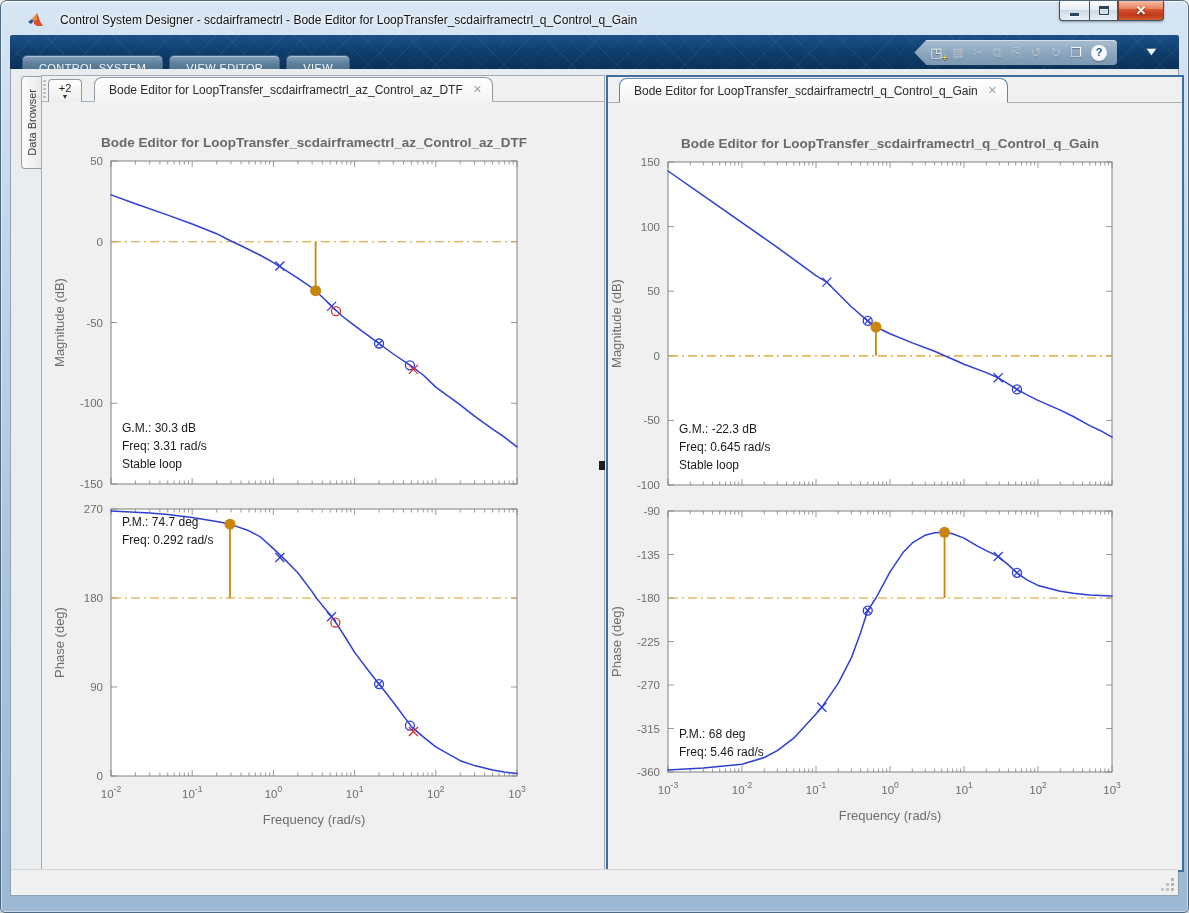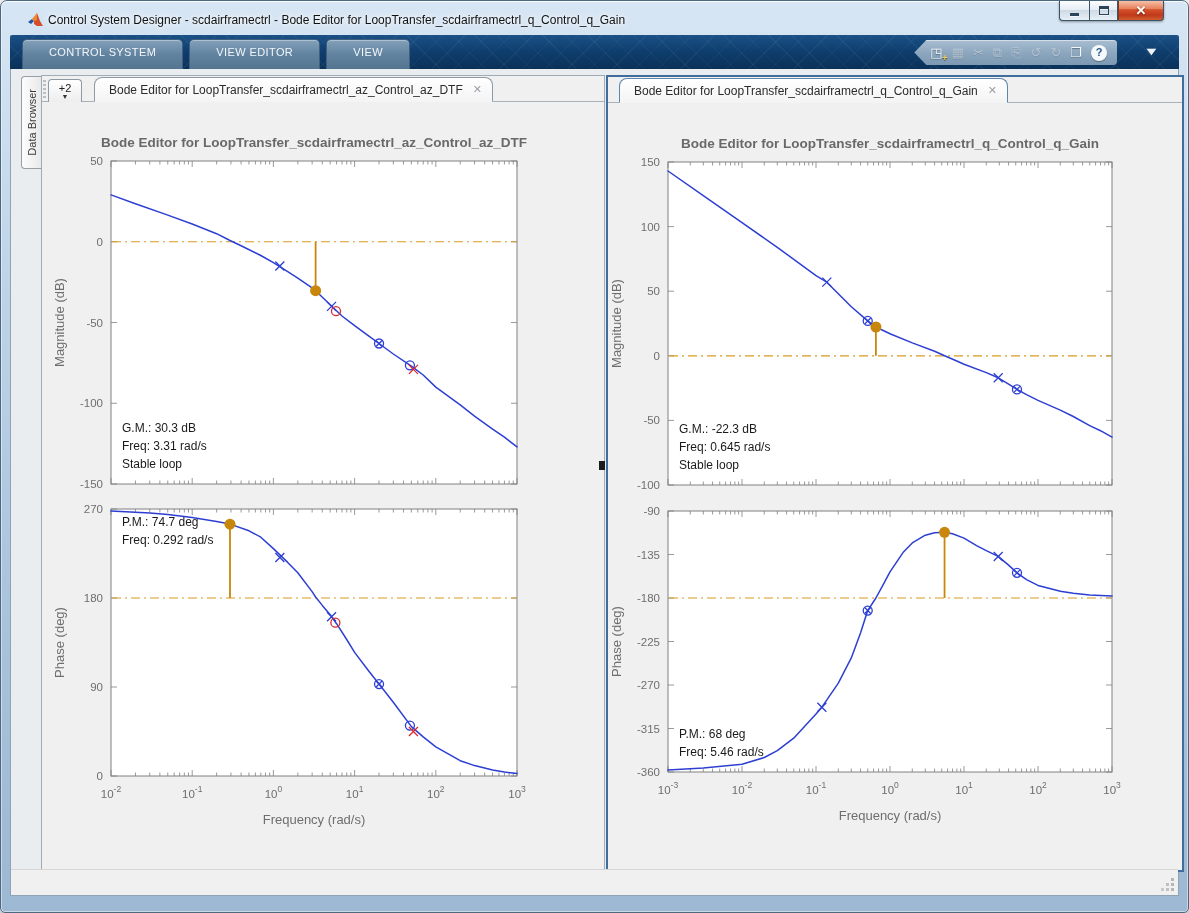--- a/index.html
+++ b/index.html
@@ -6,21 +6,21 @@
   html,body { width:1189px; height:913px; overflow:hidden; background:#ffffff;
               font-family:"Liberation Sans", sans-serif; }
 
   
   .window { position:absolute; left:0; top:0; width:1189px; height:913px;
     background:linear-gradient(180deg,#d7e6f4 0%,#bfd4e8 30%,#a8c2db 70%,#9db8d3 100%);
     border:1px solid #4d6981; border-radius:7px 7px 5px 5px;
     box-shadow:inset 0 1px 0 rgba(255,255,255,.85), inset 0 0 0 1px rgba(255,255,255,.45), 0 4px 14px rgba(0,0,0,.5); }
 
   .titlebar { position:absolute; left:10px; right:10px; top:3px; height:31px;
-    display:flex; align-items:center; gap:4px; padding-left:16px; }
+    display:flex; align-items:center; gap:16px; padding-left:16px; }
   .app-icon { width:17px; height:16px; display:inline-block; }
   .win-title { font-size:12px; color:#111; text-shadow:0 0 4px #fff, 0 0 8px #fff; white-space:nowrap; }
 
   .win-controls { position:absolute; top:-3px; right:14px; display:flex;
     filter:drop-shadow(0 1px 1px rgba(0,0,0,.35)); }
   .wbtn { height:20px; border:1px solid #3c5466; border-top:none; position:relative;
     background:linear-gradient(180deg,#fdfeff 0%,#e6edf4 45%,#ccd8e3 46%,#e8f0f7 100%);
     display:flex; align-items:center; justify-content:center; cursor:default; }
   .wbtn.min { width:30px; border-radius:0 0 0 4px; border-right:none; }
   .wbtn.max { width:29px; }
@@ -33,21 +33,21 @@
     box-shadow:0 1px 0 rgba(255,255,255,.6); }
 
   
   .ribbon { position:absolute; left:9px; right:9px; top:34px; height:34px;
     background:
       repeating-linear-gradient(45deg, rgba(255,255,255,.045) 0 1px, transparent 1px 16px),
       repeating-linear-gradient(-45deg, rgba(255,255,255,.045) 0 1px, transparent 1px 16px),
       linear-gradient(180deg,#1b5186 0%,#0f3f6f 45%,#0a3158 100%);
     border-radius:2px 2px 0 0; }
   .ribbon-tabs { position:absolute; left:12px; bottom:0; display:flex; gap:6px; }
-  .rtab { height:30px; line-height:25px; padding:0 26px; font-size:11px; letter-spacing:.4px;
+  .rtab { height:14px; line-height:25px; padding:0 16px; font-size:11px; letter-spacing:.4px;
     color:#f2f6fa; text-align:center; cursor:default;
     background:linear-gradient(180deg,#83a0ba 0%,#61839f 50%,#54758f 100%);
     border:1px solid #3e5f7f; border-bottom:none; border-radius:5px 5px 0 0;
     box-shadow:inset 0 1px 0 rgba(255,255,255,.35); }
   .qat { position:absolute; right:62px; top:5px; height:25px; display:flex; align-items:center;
     gap:9px; padding:0 10px 0 16px;
     background:linear-gradient(180deg,#a9bed1 0%,#8aa5bd 55%,#7d99b3 100%);
     clip-path:polygon(12px 0, 100% 0, 100% 100%, 12px 100%, 0 50%);
     border-radius:0 4px 4px 0; box-shadow:inset 0 1px 0 rgba(255,255,255,.5); }
   .qicon { font-size:13px; line-height:1; color:#f3f7fa; text-shadow:0 1px 1px rgba(0,0,0,.35); position:relative; cursor:pointer; }

